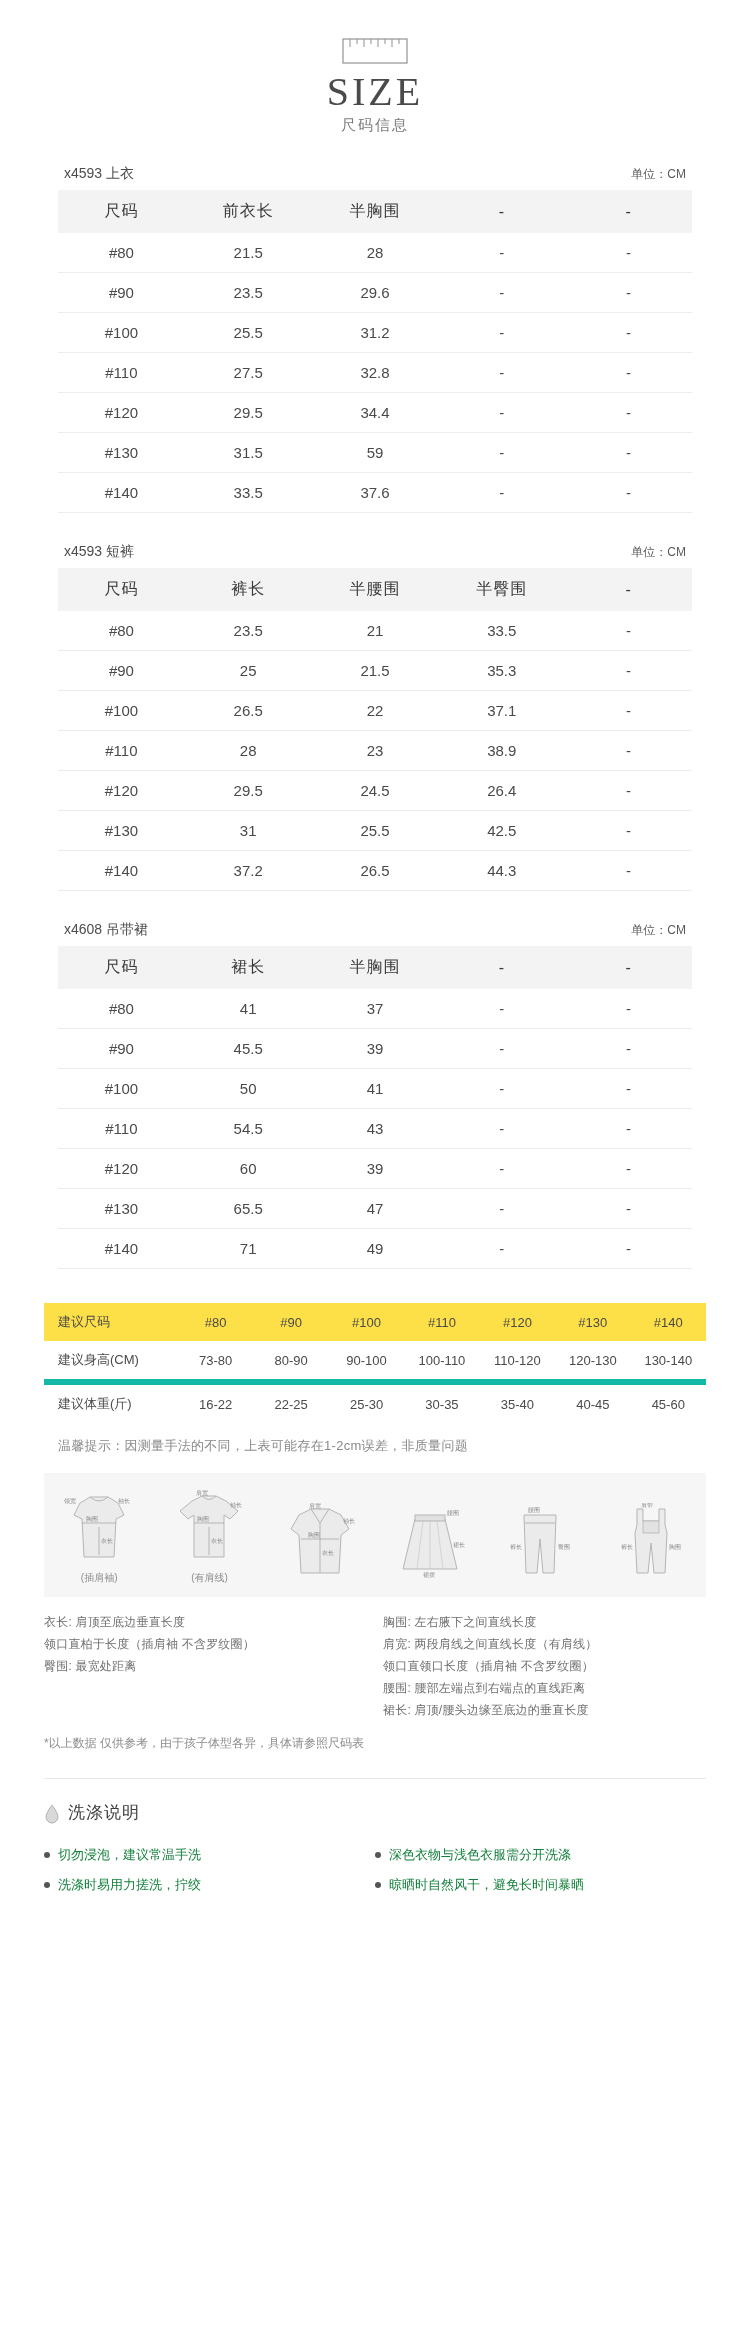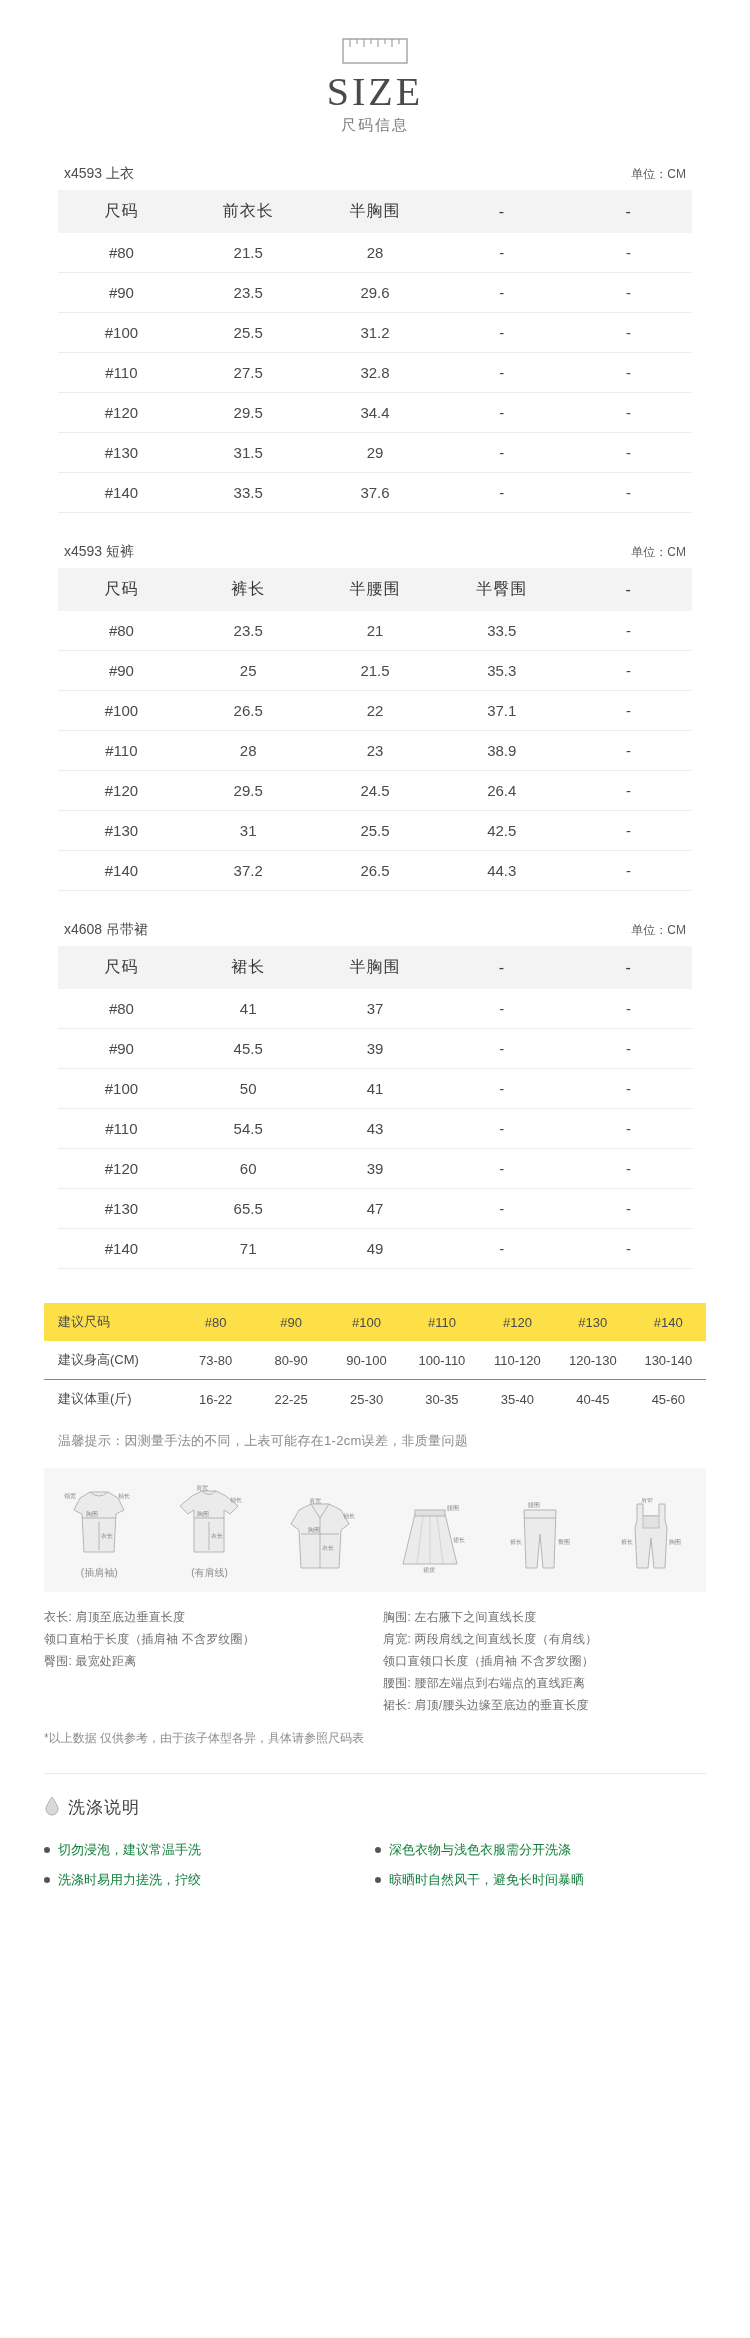--- a/index.html
+++ b/index.html
@@ -106,21 +106,21 @@
   table.rec thead tr {
     background: #fde047;
   }
   table.rec thead th:first-child,
   table.rec tbody td:first-child {
     text-align: left;
     padding-left: 14px;
     width: 120px;
   }
   table.rec tbody tr td {
-    border-bottom: 1px solid #14b8a6;
+    border-bottom: 6px solid #14b8a6;
   }
   table.rec tbody tr:last-child td {
     border-bottom: none;
   }
   .rec-note {
     font-size: 13px;
     color: #8a8a8a;
     padding: 14px 14px 0 14px;
     letter-spacing: 0.3px;
   }
@@ -176,21 +176,21 @@
     height: 1px;
     background: #e8e8e8;
   }
 
   
   .wash {
     margin: 22px 44px 0 44px;
   }
   .wash-head {
     display: flex;
-    align-items: flex-start;
+    align-items: flex-end;
     gap: 8px;
     font-size: 17px;
     color: #3d3d3d;
     letter-spacing: 1px;
   }
   .drop-icon {
     width: 16px;
     height: 20px;
     display: inline-block;
   }
@@ -287,21 +287,21 @@
         <tr>
           <td>#120</td>
           <td>29.5</td>
           <td>34.4</td>
           <td>-</td>
           <td>-</td>
         </tr>
         <tr>
           <td>#130</td>
           <td>31.5</td>
-          <td>29</td>
+          <td>59</td>
           <td>-</td>
           <td>-</td>
         </tr>
         <tr>
           <td>#140</td>
           <td>33.5</td>
           <td>37.6</td>
           <td>-</td>
           <td>-</td>
         </tr>

